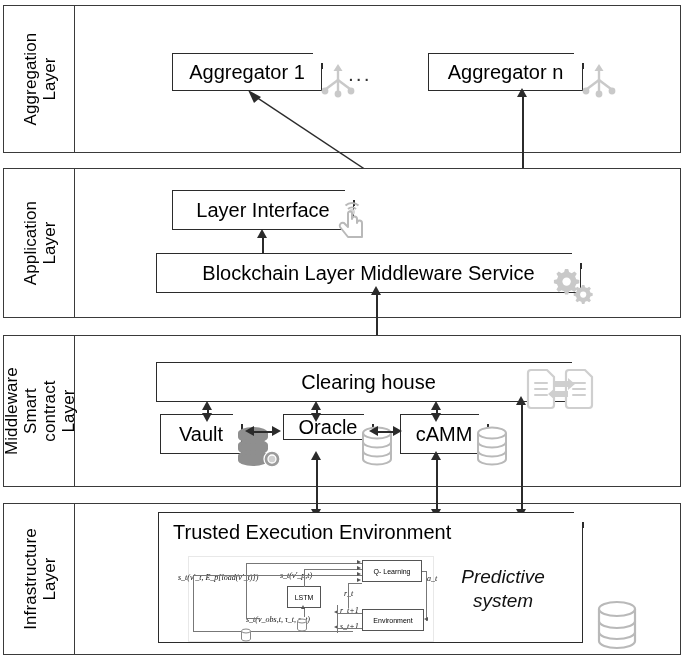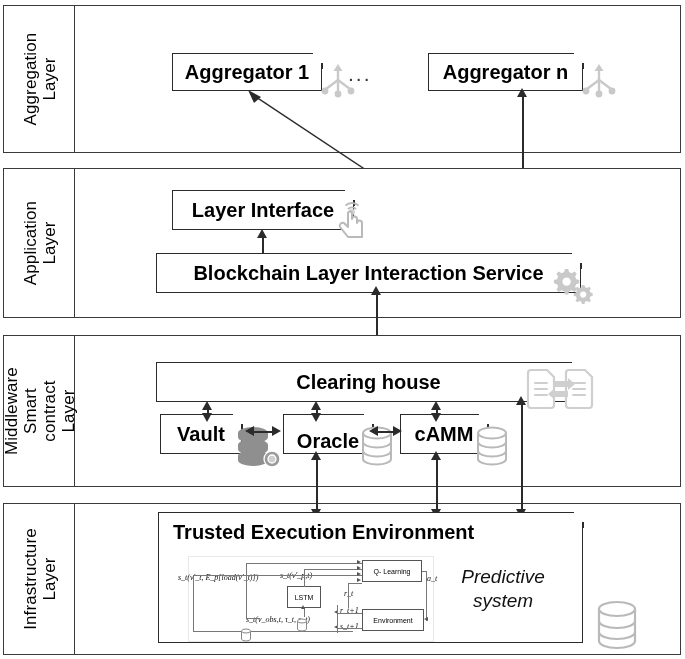--- a/index.html
+++ b/index.html
@@ -15,21 +15,21 @@
     white-space:nowrap;
     font-size:19px;
     line-height:1.12;
     text-align:center;
     letter-spacing:.1px;
   }
   .layer-label.multi span{white-space:pre;font-size:17px;}
 
   
   .nbox{position:absolute;box-sizing:border-box;border:1.8px solid #2b2b2b;background:#fff;
-        display:flex;align-items:center;justify-content:center;font-weight:bold;}
+        display:flex;align-items:center;justify-content:center;}
   .nbox .nlabel{font-size:20px;white-space:nowrap;}
   .nbox::after{content:"";position:absolute;right:-1.8px;top:-1.8px;width:10px;height:11px;background:#fff;}
   .nbox::before{content:"";position:absolute;right:-1.8px;top:9px;width:1.8px;height:6px;background:#2b2b2b;}
 
   .line{position:absolute;background:#2b2b2b;}
   .vline{width:1.6px;}
   .hline{height:1.6px;}
 
   .arrow{position:absolute;width:0;height:0;}
   .arrow.up{border-left:5.5px solid transparent;border-right:5.5px solid transparent;border-bottom:9px solid #2b2b2b;}
@@ -136,21 +136,21 @@
                  L25 22 a2.5 2.5 0 0 0 -5 0 L20 17 a2 2 0 0 0 -4 -1 Z" fill="#ffffff" stroke="#b9b9b9" stroke-width="2" stroke-linejoin="round"></path>
       </g>
     </svg>
   </div>
 
   <div class="line vline" style="left:262px;top:236px;height:24px;"></div>
   <div class="arrow up" style="left:257px;top:229px;"></div>
   <div class="arrow down" style="left:257px;top:258px;"></div>
 
   <div class="nbox" style="left:156px;top:253px;width:425px;height:40px;">
-    <span class="nlabel">Blockchain Layer Interaction Service</span>
+    <span class="nlabel">Blockchain Layer Middleware Service</span>
   </div>
 
   <div class="icon-gray" style="left:551px;top:267px;">
     <svg width="46" height="40" viewBox="0 0 46 40">
       <g fill="#c9c9c9">
         <path d="M14 2 l3.2 0 .9 3.1 2.6 1.1 2.8-1.7 2.3 2.3 -1.7 2.8 1.1 2.6 3.1 .9 0 3.2 -3.1 .9 -1.1 2.6 1.7 2.8 -2.3 2.3 -2.8-1.7 -2.6 1.1 -.9 3.1 -3.2 0 -.9-3.1 -2.6-1.1 -2.8 1.7 -2.3-2.3 1.7-2.8 -1.1-2.6 -3.1-.9 0-3.2 3.1-.9 1.1-2.6 -1.7-2.8 2.3-2.3 2.8 1.7 2.6-1.1 Z"></path>
         <circle cx="15.6" cy="14.6" r="4.2" fill="#ffffff"></circle>
         <path d="M31 18 l2.4 0 .7 2.3 2 .8 2.1-1.3 1.7 1.7 -1.3 2.1 .8 2 2.3 .7 0 2.4 -2.3 .7 -.8 2 1.3 2.1 -1.7 1.7 -2.1-1.3 -2 .8 -.7 2.3 -2.4 0 -.7-2.3 -2-.8 -2.1 1.3 -1.7-1.7 1.3-2.1 -.8-2 -2.3-.7 0-2.4 2.3-.7 .8-2 -1.3-2.1 1.7-1.7 2.1 1.3 2-.8 Z"></path>
         <circle cx="32.2" cy="27.6" r="3.1" fill="#ffffff"></circle>
       </g>
@@ -213,21 +213,21 @@
         <rect x="3" y="31" width="30" height="4"></rect>
         <ellipse cx="18" cy="35" rx="15" ry="6"></ellipse>
       </g>
       <g fill="#9b9b9b" stroke="#ffffff" stroke-width="1.3">
         <circle cx="37" cy="34" r="8"></circle>
         <circle cx="37" cy="34" r="4" fill="#cfcfcf"></circle>
       </g>
     </svg>
   </div>
 
-  <div class="nbox" style="left:283px;top:414px;width:90px;height:40px;align-items:flex-end;">
+  <div class="nbox" style="left:283px;top:414px;width:90px;height:26px;align-items:flex-end;">
     <span class="nlabel">Oracle</span>
   </div>
   <div class="icon-gray" style="left:360px;top:425px;">
     <svg width="34" height="42" viewBox="0 0 34 42">
       <g fill="#ffffff" stroke="#b9b9b9" stroke-width="2">
         <path d="M3 8 v26 a14 5.5 0 0 0 28 0 v-26"></path>
         <ellipse cx="17" cy="8" rx="14" ry="5.5"></ellipse>
         <path d="M3 17 a14 5.5 0 0 0 28 0"></path>
         <path d="M3 26 a14 5.5 0 0 0 28 0"></path>
       </g>

